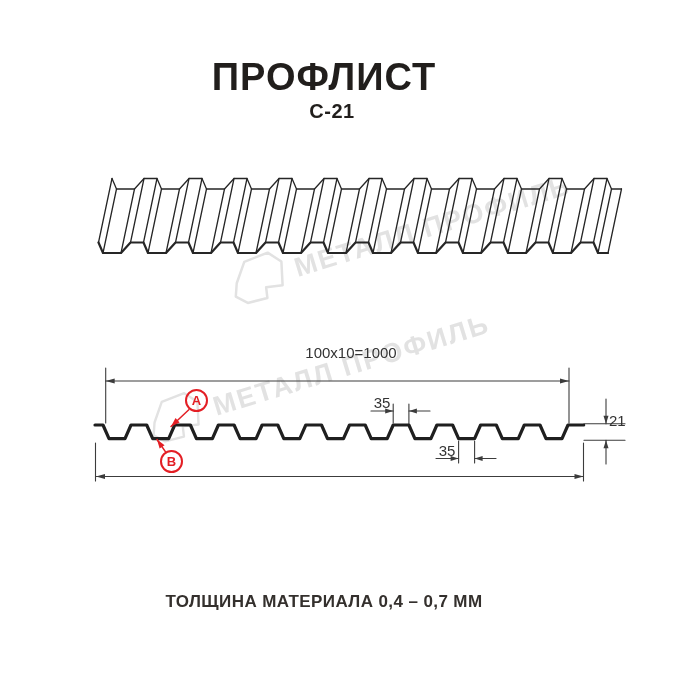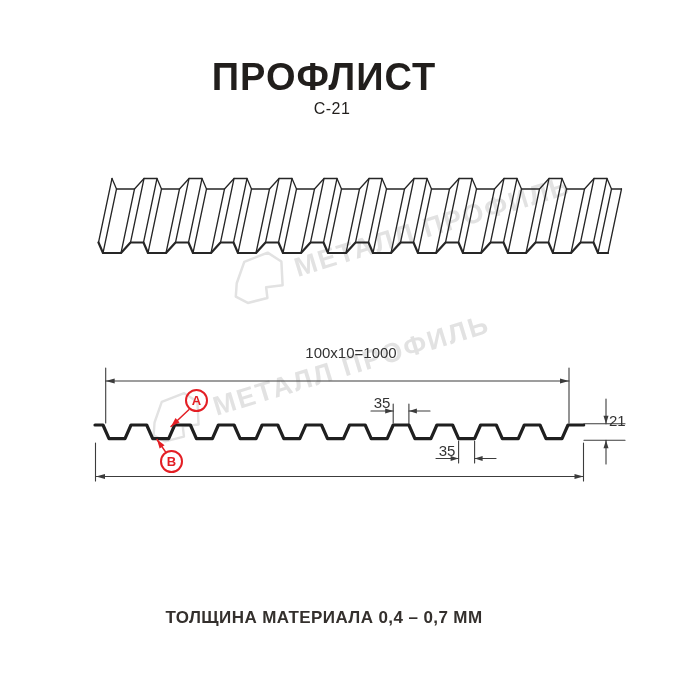--- a/index.html
+++ b/index.html
@@ -1,22 +1,22 @@
 <!DOCTYPE html>
 <html><head>
 <meta charset="utf-8">
 <style>
   html,body{margin:0;padding:0;background:#fff;}
   .page{position:relative;width:648px;height:700px;background:#ffffff;overflow:hidden;
         font-family:"Liberation Sans",sans-serif;border-radius:20px;}
   .title{position:absolute;left:0;right:0;top:56px;text-align:center;
          font-size:38px;font-weight:800;letter-spacing:1px;color:#211e1c;z-index:3;}
   .subtitle{position:absolute;left:16px;right:0;top:100px;text-align:center;
-         font-size:16px;font-weight:400;letter-spacing:.5px;color:#211e1c;z-index:3;}
-  .footer-note{position:absolute;left:0;right:0;top:608px;text-align:center;
+         font-size:20px;font-weight:700;letter-spacing:.5px;color:#211e1c;z-index:3;}
+  .footer-note{position:absolute;left:0;right:0;top:592px;text-align:center;
          font-size:17px;font-weight:700;letter-spacing:.4px;color:#34302d;z-index:3;}
   .wm{position:absolute;display:flex;align-items:center;gap:9px;white-space:nowrap;
       transform:rotate(-17deg);transform-origin:0 50%;z-index:1;}
   .wm-text{font-size:27px;font-weight:700;letter-spacing:2px;color:#e2e2e2;}
   .wm1{left:231px;top:262px;height:52px;}
   .wm2{left:146px;top:402px;height:52px;}
   svg.layer{position:absolute;left:0;top:0;z-index:2;pointer-events:none;}
   .dim-label{position:absolute;font-size:15px;color:#333;z-index:3;}
   .dim-center{text-align:center;}
   .marker{position:absolute;width:19px;height:19px;border:2.5px solid #e31e24;border-radius:50%;

